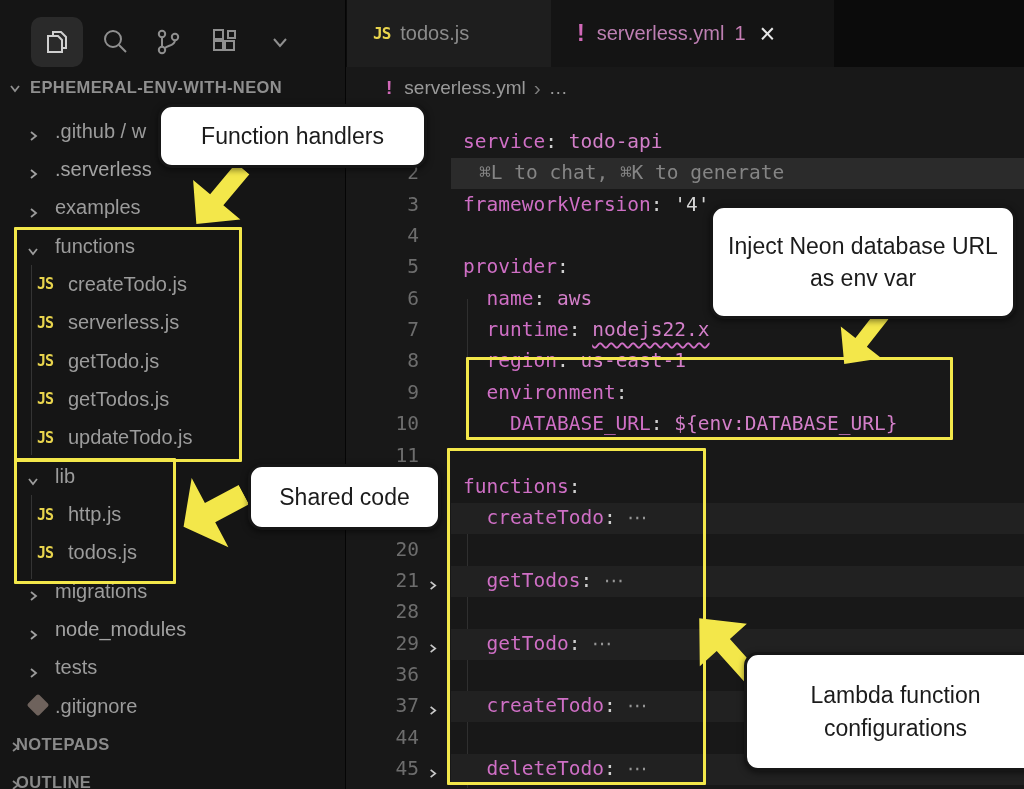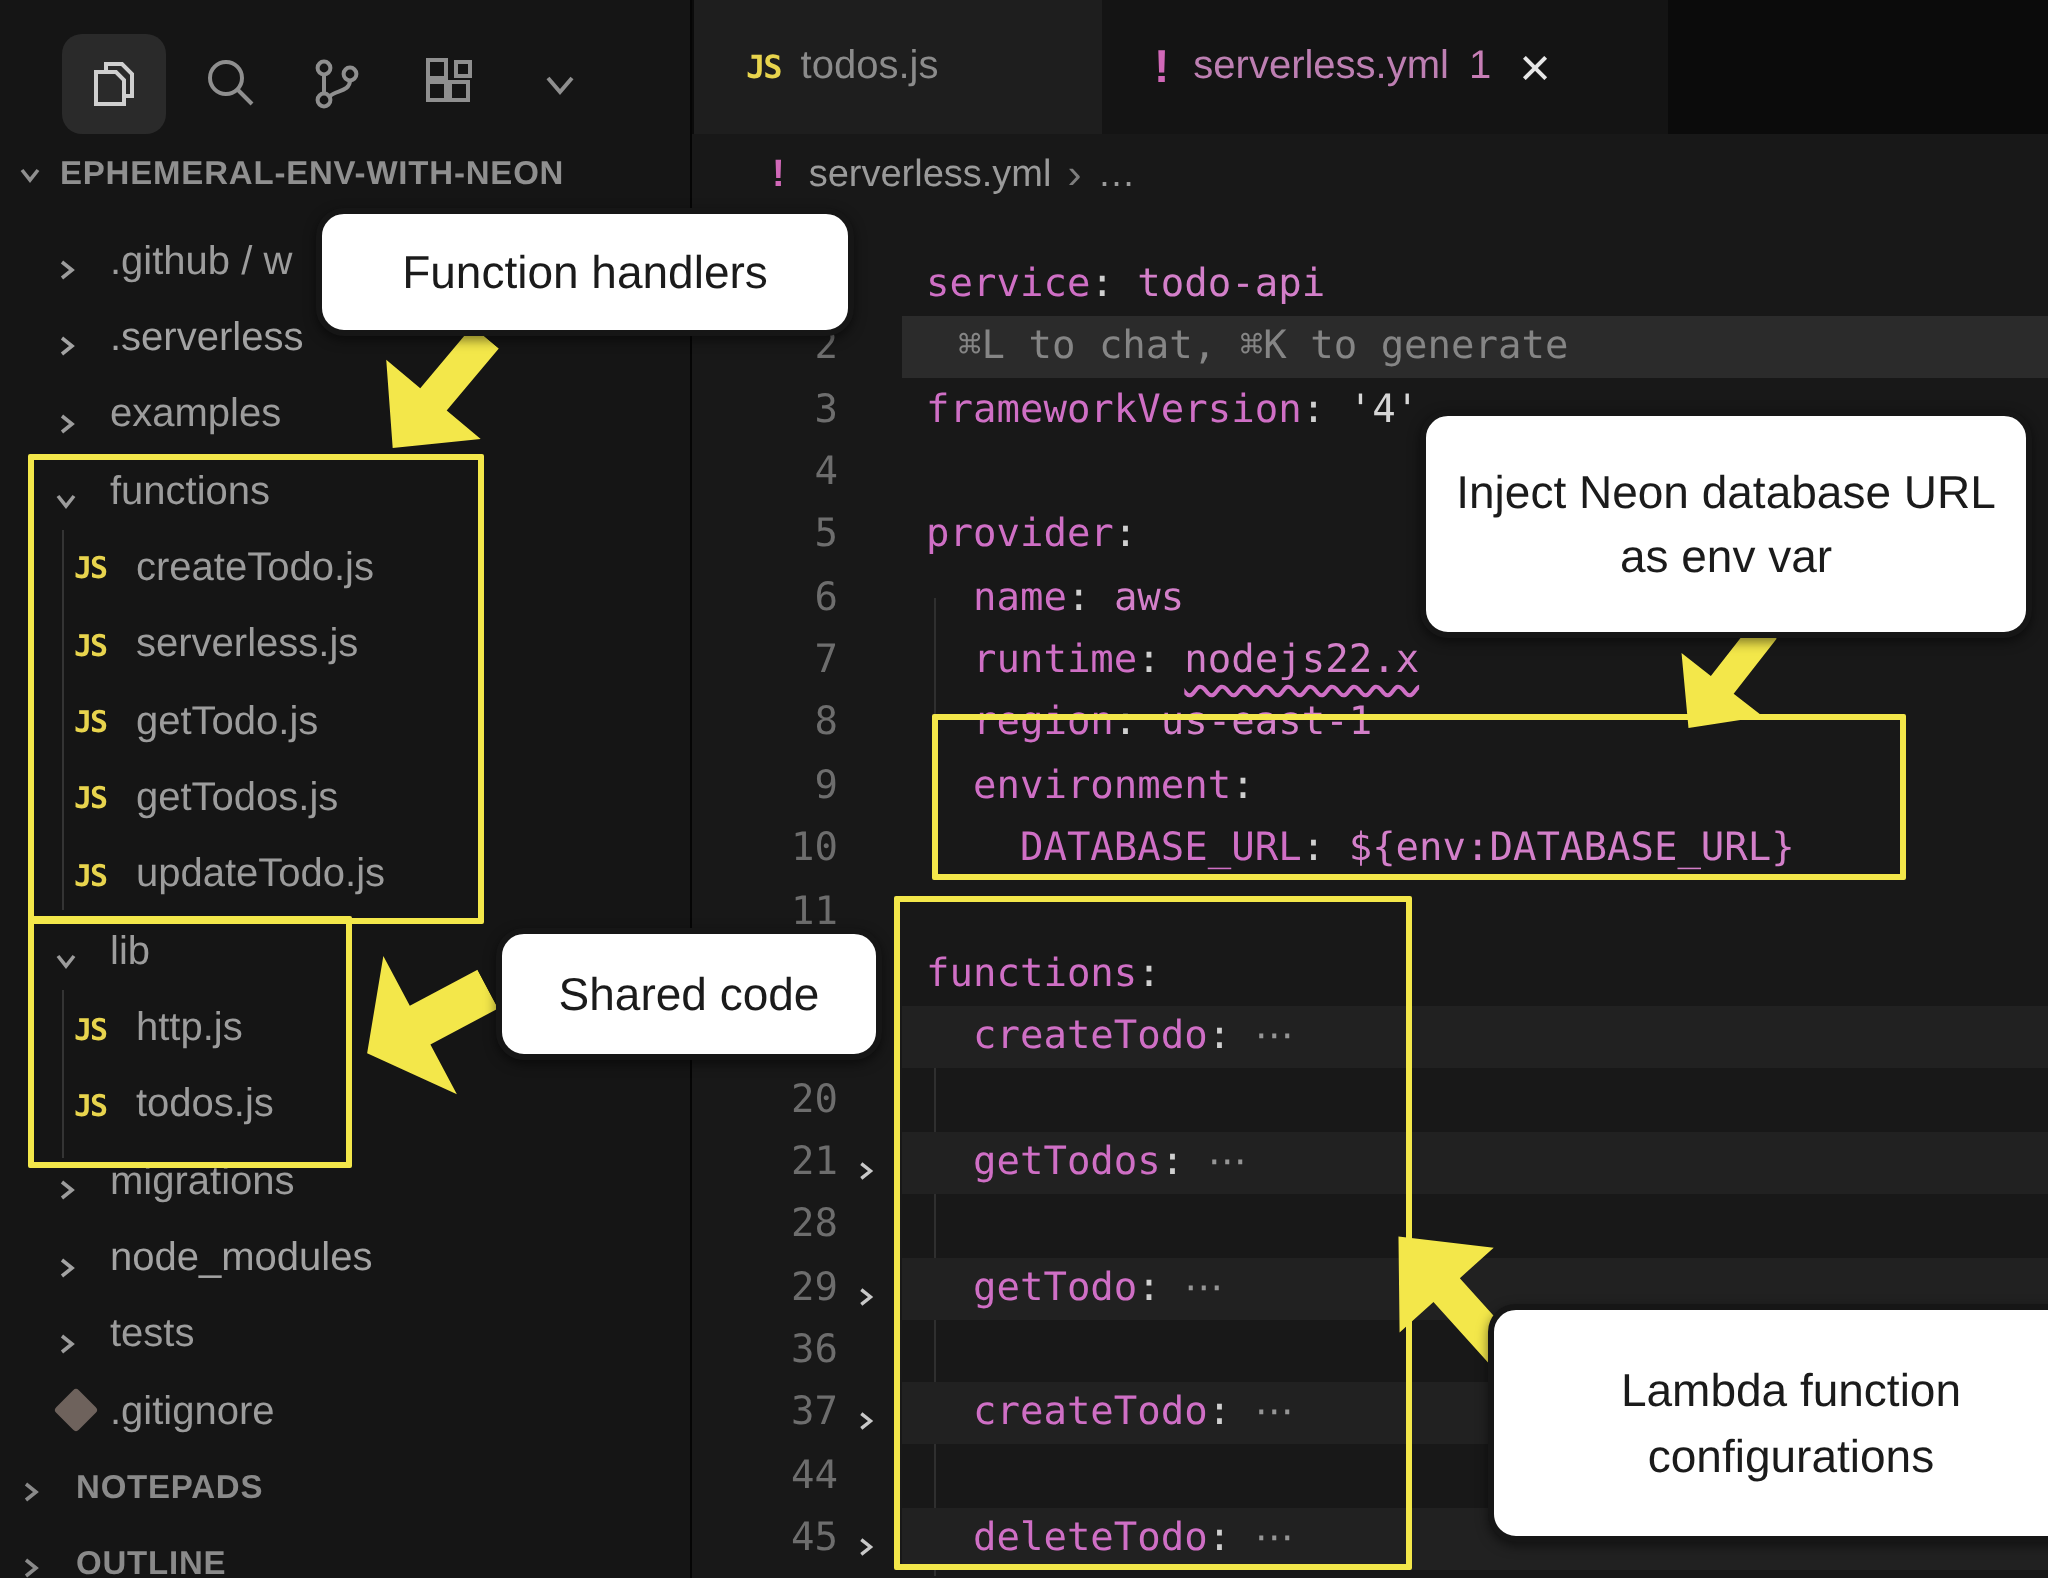--- a/index.html
+++ b/index.html
@@ -21,21 +21,21 @@
   .trow.dim{color:#a3a3a3;}
   .trow .chev{position:absolute;left:26px;top:13px;}
   .trow .lbl{position:absolute;left:55px;white-space:nowrap;}
   .trow.child .lbl{left:68px;}
   .jsbadge{position:absolute;left:37px;color:#e8d44d;font-weight:bold;font-size:15px;
            font-family:"DejaVu Sans Mono",monospace;letter-spacing:-1px;}
   .gitico{position:absolute;left:30px;top:10px;width:16px;height:16px;background:#6e625c;
           transform:rotate(45deg);border-radius:2px;}
   .trow.section{color:#8a8a8a;font-weight:bold;font-size:16.5px;letter-spacing:.4px;}
   .trow.section .chev{left:8px;}
-  .trow.section .lbl{left:38px;text-align:center;}
+  .trow.section .lbl{left:16px;text-align:center;}
   .sguide{position:absolute;width:1px;background:#343434;left:31px;}
   
   #editor{position:absolute;left:345px;top:0;width:679px;height:789px;background:#181818;
           border-left:1px solid #050505;}
   #tabbar{position:absolute;left:0;top:0;width:679px;height:67px;background:#0b0b0b;}
   .tab{position:absolute;top:0;height:67px;display:flex;align-items:center;font-size:20px;}
   .tab.inactive{left:1px;width:204px;background:#1e1e1e;color:#8b8b8b;}
   .tab.active{left:205px;width:283px;background:#141414;color:#bd7fb2;}
   .tab .jsb{color:#e8d44d;font-weight:bold;font-size:16px;margin:0 10px 0 26px;
             font-family:"DejaVu Sans Mono",monospace;letter-spacing:-1px;}

